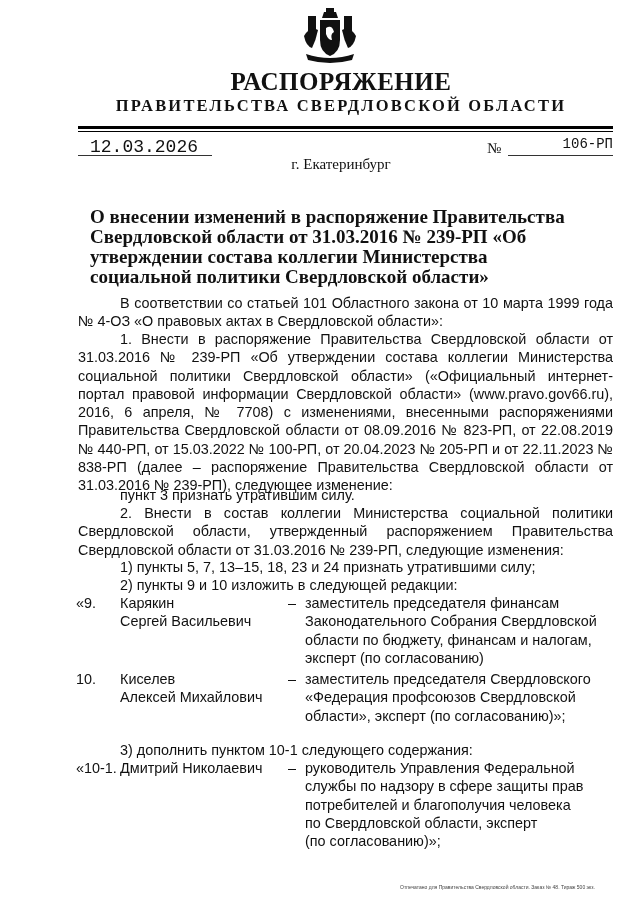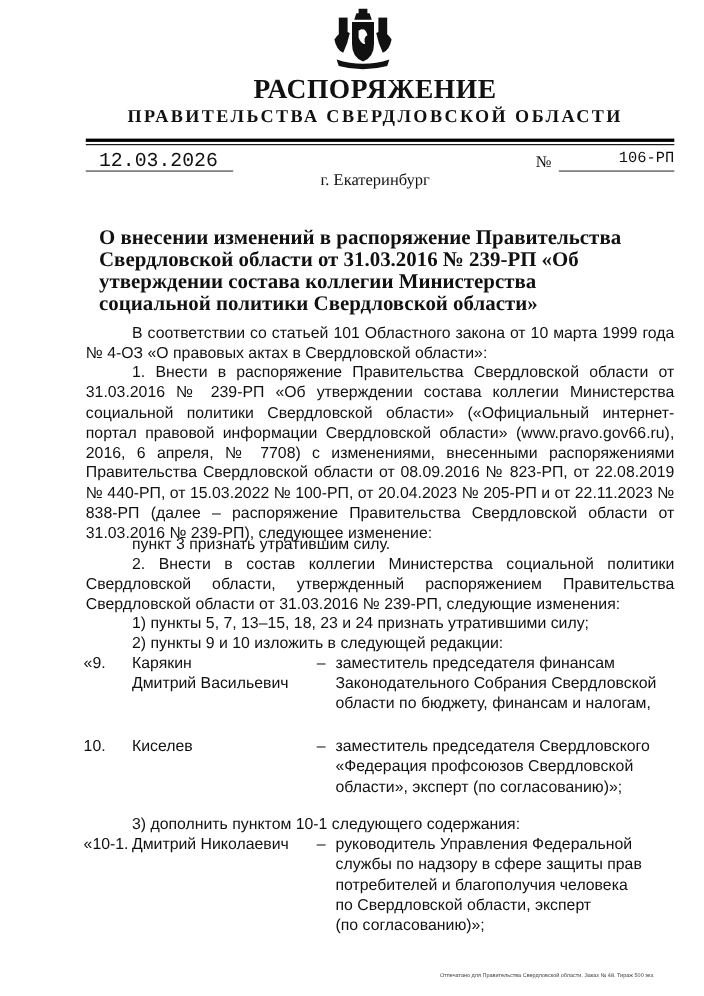--- a/index.html
+++ b/index.html
@@ -65,34 +65,36 @@
 <div class="abs p ind body" style="top:330px;">1. Внести в распоряжение Правительства Свердловской области от 31.03.2016 № 239-РП «Об утверждении состава коллегии Министерства социальной политики Свердловской области» («Официальный интернет-портал правовой информации Свердловской области» (www.pravo.gov66.ru), 2016, 6 апреля, № 7708) с изменениями, внесенными распоряжениями Правительства Свердловской области от 08.09.2016 № 823-РП, от 22.08.2019 № 440-РП, от 15.03.2022 № 100-РП, от 20.04.2023 № 205-РП и от 22.11.2023 № 838-РП (далее – распоряжение Правительства Свердловской области от 31.03.2016 № 239-РП), следующее изменение:</div>
 <div class="abs p ind body" style="top:486px;">пункт 3 признать утратившим силу.</div>
 <div class="abs p ind body" style="top:504px;">2. Внести в состав коллегии Министерства социальной политики Свердловской области, утвержденный распоряжением Правительства Свердловской области от 31.03.2016 № 239-РП, следующие изменения:</div>
 <div class="abs p ind body" style="top:558px;">1) пункты 5, 7, 13–15, 18, 23 и 24 признать утратившими силу;</div>
 <div class="abs p ind body" style="top:576px;">2) пункты 9 и 10 изложить в следующей редакции:</div>
 
 <div class="abs row body" style="top:594px;">
   <span class="num-col">«9.</span>
   <div class="name-col">
     <div>Карякин</div>
-    <div>Дмитрий Васильевич</div>
+    <div>Сергей Васильевич</div>
   </div>
   <span class="dash-col">–</span>
   <div class="desc-col">
     <div>заместитель председателя финансам</div>
     <div>Законодательного Собрания Свердловской</div>
     <div>области по бюджету, финансам и налогам,</div>
+    <div>эксперт (по согласованию)</div>
   </div>
 </div>
 
 <div class="abs row body" style="top:670px;">
   <span class="num-col">10.</span>
   <div class="name-col">
     <div>Киселев</div>
+    <div>Алексей Михайлович</div>
   </div>
   <span class="dash-col">–</span>
   <div class="desc-col">
     <div>заместитель председателя Свердловского</div>
     <div>«Федерация профсоюзов Свердловской</div>
     <div>области», эксперт (по согласованию)»;</div>
   </div>
 </div>
 
 <div class="abs p ind body" style="top:741px;">3) дополнить пунктом 10-1 следующего содержания:</div>

